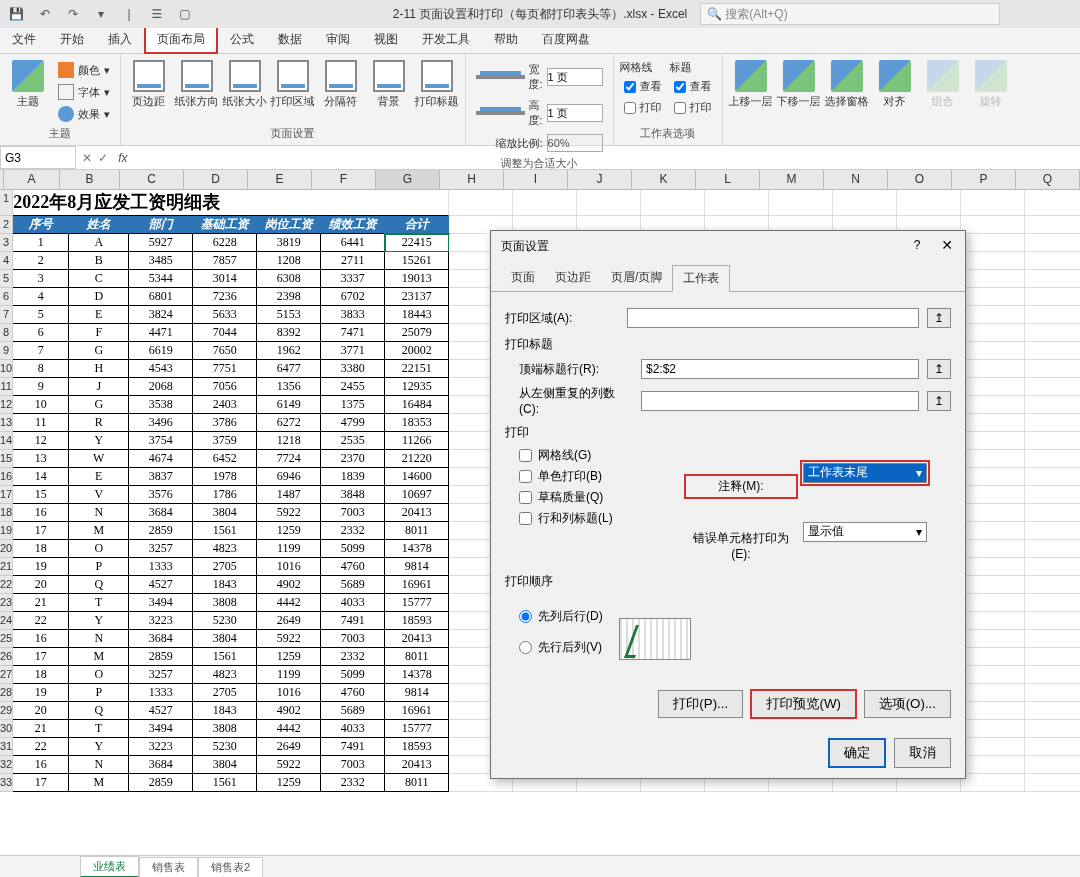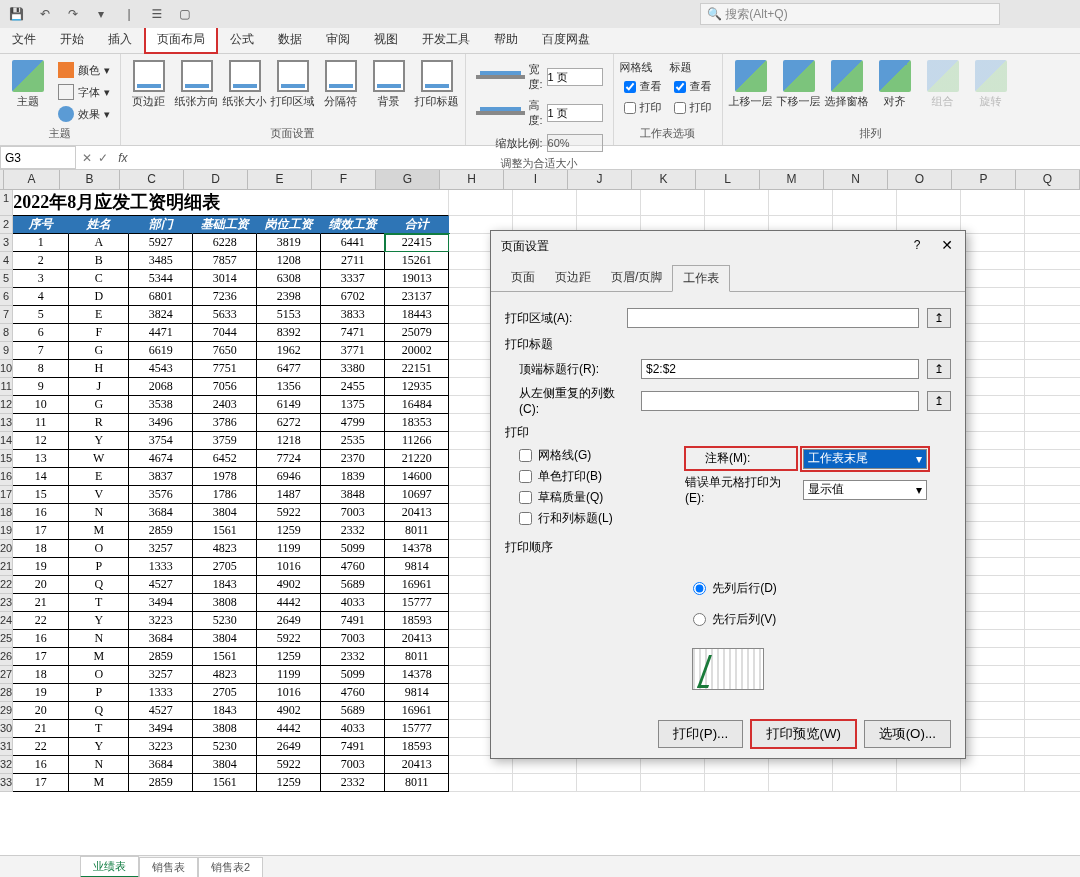--- a/index.html
+++ b/index.html
@@ -66,28 +66,28 @@
 .dlg-tab { padding: 4px 10px; cursor: pointer; color: #333; }
 .dlg-tab.active { background: #f0f0f0; border: 1px solid #aaa; border-bottom: 1px solid #f0f0f0; margin-bottom: -1px; }
 .dlg-body { padding: 10px 14px; }
 .fld-row { display: flex; align-items: center; margin: 6px 0; gap: 8px; }
 .fld-lbl { width: 114px; text-align: left; }
 .fld-input { flex: 1; height: 20px; border: 1px solid #888; padding: 0 4px; font-size: 12px; }
 .pick-btn { width: 24px; height: 20px; border: 1px solid #888; background: #e8e8e8; cursor: pointer; text-align: center; line-height: 18px; }
 .section-lbl { margin: 8px 0 2px; }
 .chk-row { display: flex; align-items: center; gap: 6px; margin: 4px 0 4px 14px; }
 .sel-row { display: flex; align-items: center; gap: 6px; margin: 4px 0; }
-.sel-row .lbl { width: 112px; text-align: left; }
+.sel-row .lbl { width: 112px; text-align: center; margin-top: 28px; }
 .sel-box { width: 124px; height: 20px; border: 1px solid #888; padding: 0 4px; display: flex; align-items: center; justify-content: space-between; background: #fff; }
 .sel-box.hl { background: #0a64c4; color: #fff; outline: 2px solid #d32f2f; outline-offset: 1px; }
 .red-box { outline: 2px solid #d32f2f; outline-offset: -1px; }
 .dlg-footer { display: flex; justify-content: flex-end; gap: 8px; padding: 10px 14px; }
 .dlg-btn { padding: 4px 14px; border: 1px solid #888; background: #e8e8e8; cursor: pointer; }
 .dlg-btn.primary { border: 2px solid #0a64c4; }
-.order-area { display: flex; align-items: center; gap: 16px; margin-top: 20px; flex-direction: column; }
+.order-area { display: flex; align-items: flex-end; gap: 16px; margin-top: 14px; }
 .order-opts { display: flex; flex-direction: column; gap: 6px; padding-left: 14px; }
 .order-pic { width: 72px; height: 42px; border: 1px solid #888; background: repeating-linear-gradient(90deg,#ddd 0 2px,#fff 2px 6px); position: relative; }
 .order-pic::after { content:""; position:absolute; left:10px; top:6px; width:8px; height:30px; border-left:3px solid #1a7a3a; border-bottom:3px solid #1a7a3a; transform: skewX(-20deg);}
 
 
 .sheet-tabs { position: absolute; bottom: 0; left: 0; right: 0; height: 22px; background: #f3f3f3; border-top: 1px solid #ccc; display: flex; align-items: center; padding-left: 80px; gap: 0; font-size: 11px; }
 .stab { padding: 2px 12px; border: 1px solid #ccc; border-bottom: none; background: #fff; cursor: pointer; color: #555; }
 .stab.active { color: #107c41; border-bottom: 2px solid #107c41; }
 
 
@@ -101,20 +101,21 @@
 <div class="titlebar">
   <div class="qat">
     <div class="qat-btn">💾</div>
     <div class="qat-btn">↶</div>
     <div class="qat-btn">↷</div>
     <div class="qat-btn">▾</div>
     <div class="qat-btn">|</div>
     <div class="qat-btn">☰</div>
     <div class="qat-btn">▢</div>
   </div>
+  <div class="title-center">2-11 页面设置和打印（每页都打印表头等）.xlsx - Excel</div>
   <div class="search-box">
     <span>🔍</span>&nbsp;
     <span>搜索(Alt+Q)</span>
   </div>
 </div>
 
 <div class="menubar" id="menubar">
     <div class="menu-tab">文件</div>
     <div class="menu-tab">开始</div>
     <div class="menu-tab">插入</div>
@@ -231,21 +232,20 @@
       <div class="rb-big"><div class="ic">
             <div class="ic-box"></div>
           </div><span>对齐</span></div>
       <div class="rb-big" style="color:#bbb"><div class="ic">
             <div class="ic-box" style="opacity:.3"></div>
           </div><span>组合</span></div>
       <div class="rb-big" style="color:#bbb"><div class="ic">
             <div class="ic-box" style="opacity:.3"></div>
           </div><span>旋转</span></div>
     </div>
-    <div class="ribbon-label">排列</div>
   </div>
 </div>
 
 <div class="fbar">
   <input class="namebox" value="G3" style="">
   <div class="fx-btns">
     <span>✕</span>
     <span>✓</span>
     <span class="fxlabel">fx</span>
   </div>
@@ -1021,13 +1021,17 @@
           </label>
       </div>
       <div class="order-pic"></div>
     </div>
     <div style="display:flex;justify-content:flex-end;gap:8px;margin-top:30px">
       <button class="dlg-btn">打印(P)...</button>
       <button class="dlg-btn red-box">打印预览(W)</button>
       <button class="dlg-btn">选项(O)...</button>
     </div>
   </div>
+  <div class="dlg-footer">
+    <button class="dlg-btn primary">确定</button>
+    <button class="dlg-btn">取消</button>
+  </div>
 </div>
 
 </body></html>

